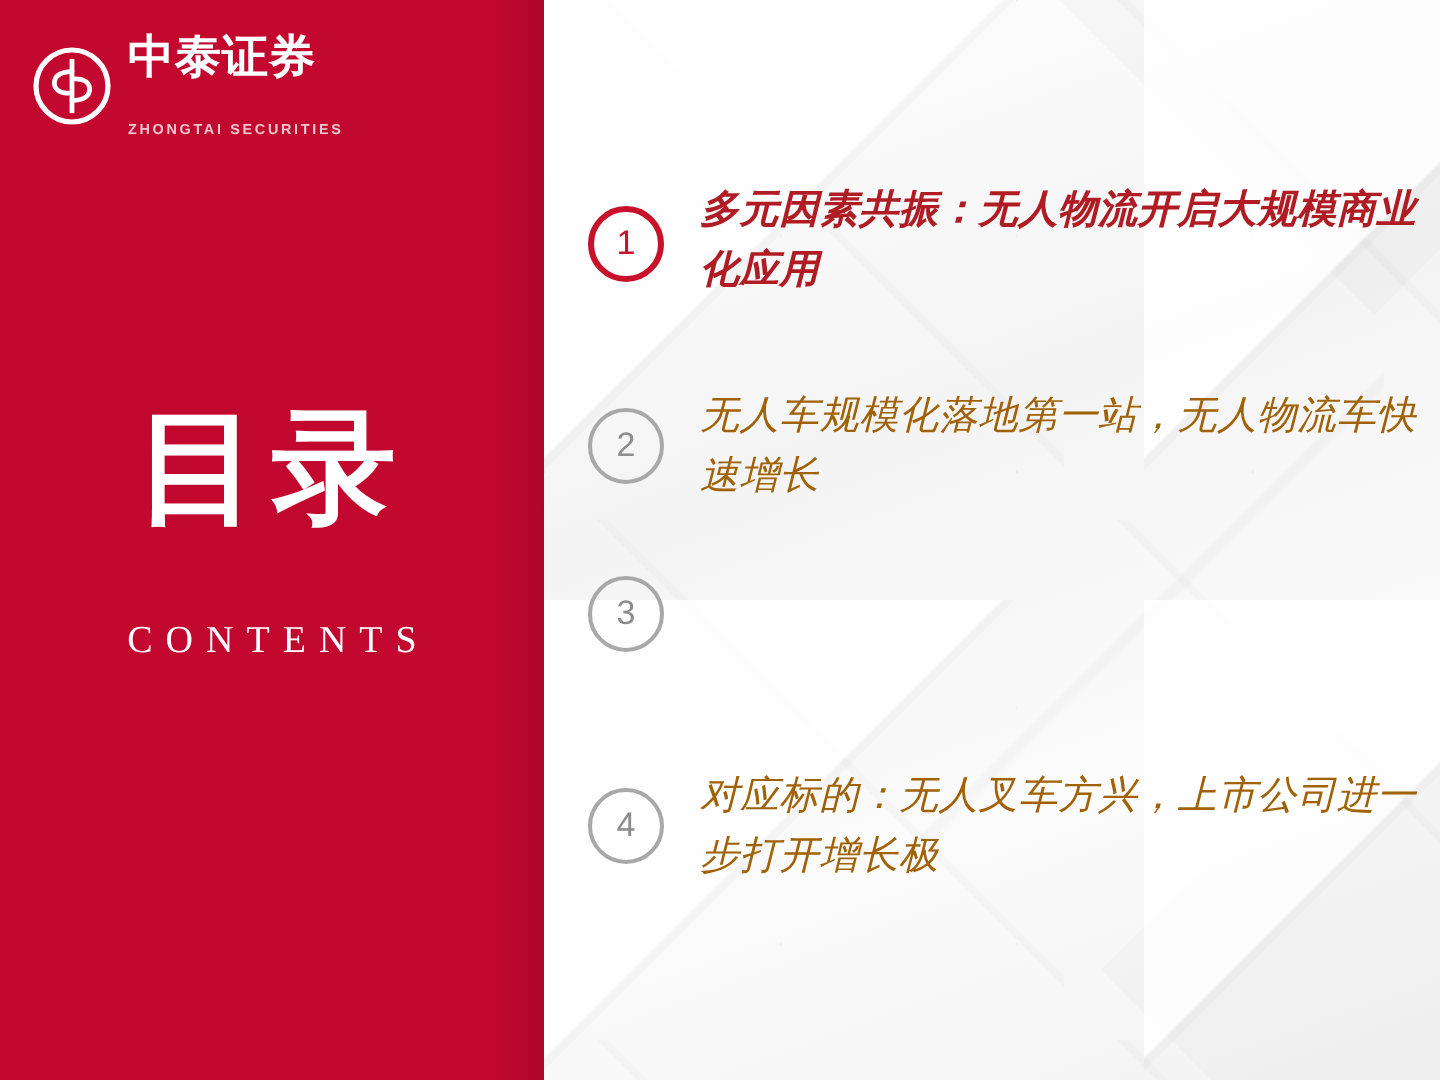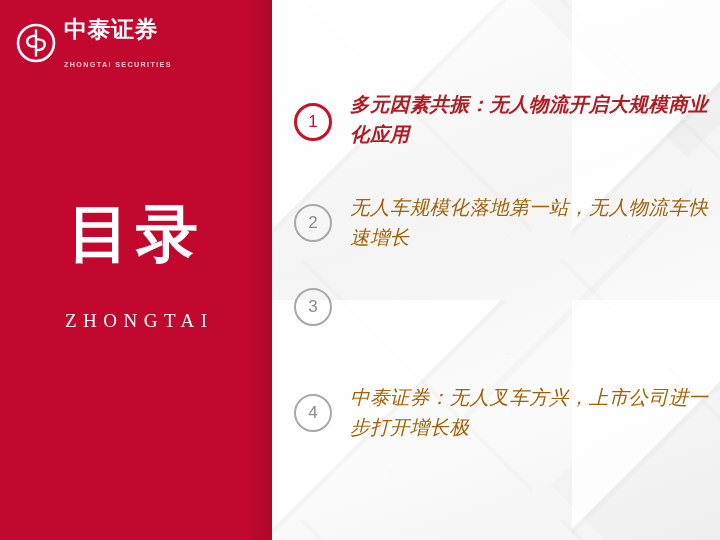--- a/index.html
+++ b/index.html
@@ -174,38 +174,38 @@
           <path d="M20 27.2 C 26.4 27.2 28.8 24.6 28.8 21.6 C 28.8 18.6 26.4 16.4 21.6 16.4" fill="none" stroke="#ffffff" stroke-width="2.4" stroke-linecap="round"></path>
         </svg>
       </span>
       <span class="logo-text">
         <span class="logo-cn">中泰证券</span>
         <span class="logo-en">ZHONGTAI SECURITIES</span>
       </span>
     </div>
 
     <div class="panel-title">目录</div>
-    <div class="panel-subtitle">ZHONGTAI</div>
+    <div class="panel-subtitle">CONTENTS</div>
   </div>
 
   <div class="toc">
 
     <div class="toc-item toc-item-1">
       <div class="num-circle active">1</div>
       <div class="toc-text active">多元因素共振：无人物流开启大规模商业化应用</div>
     </div>
 
     <div class="toc-item toc-item-2">
       <div class="num-circle inactive">2</div>
       <div class="toc-text inactive">无人车规模化落地第一站，无人物流车快速增长</div>
     </div>
 
     <div class="toc-item toc-item-3">
       <div class="num-circle inactive">3</div>
     </div>
 
     <div class="toc-item toc-item-4">
       <div class="num-circle inactive">4</div>
-      <div class="toc-text inactive">中泰证券：无人叉车方兴，上市公司进一步打开增长极</div>
+      <div class="toc-text inactive">对应标的：无人叉车方兴，上市公司进一步打开增长极</div>
     </div>
 
   </div>
 </div>
 
 </body></html>

